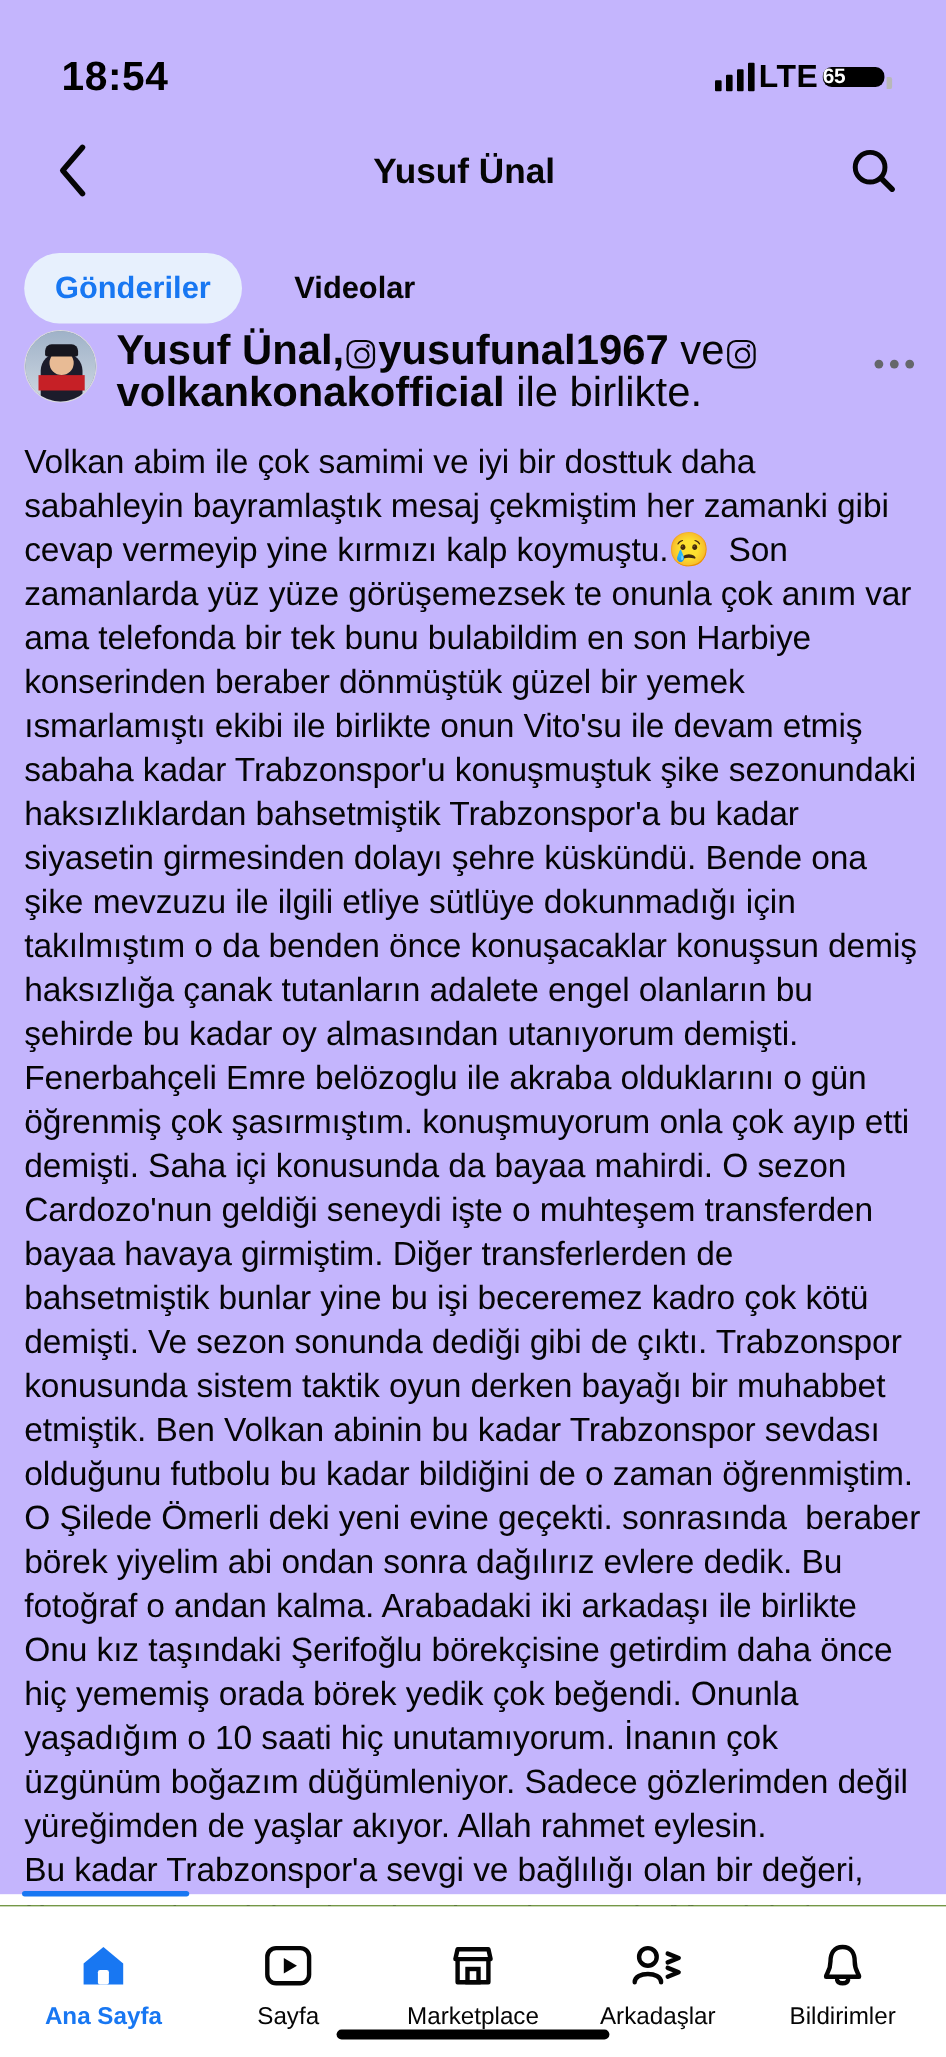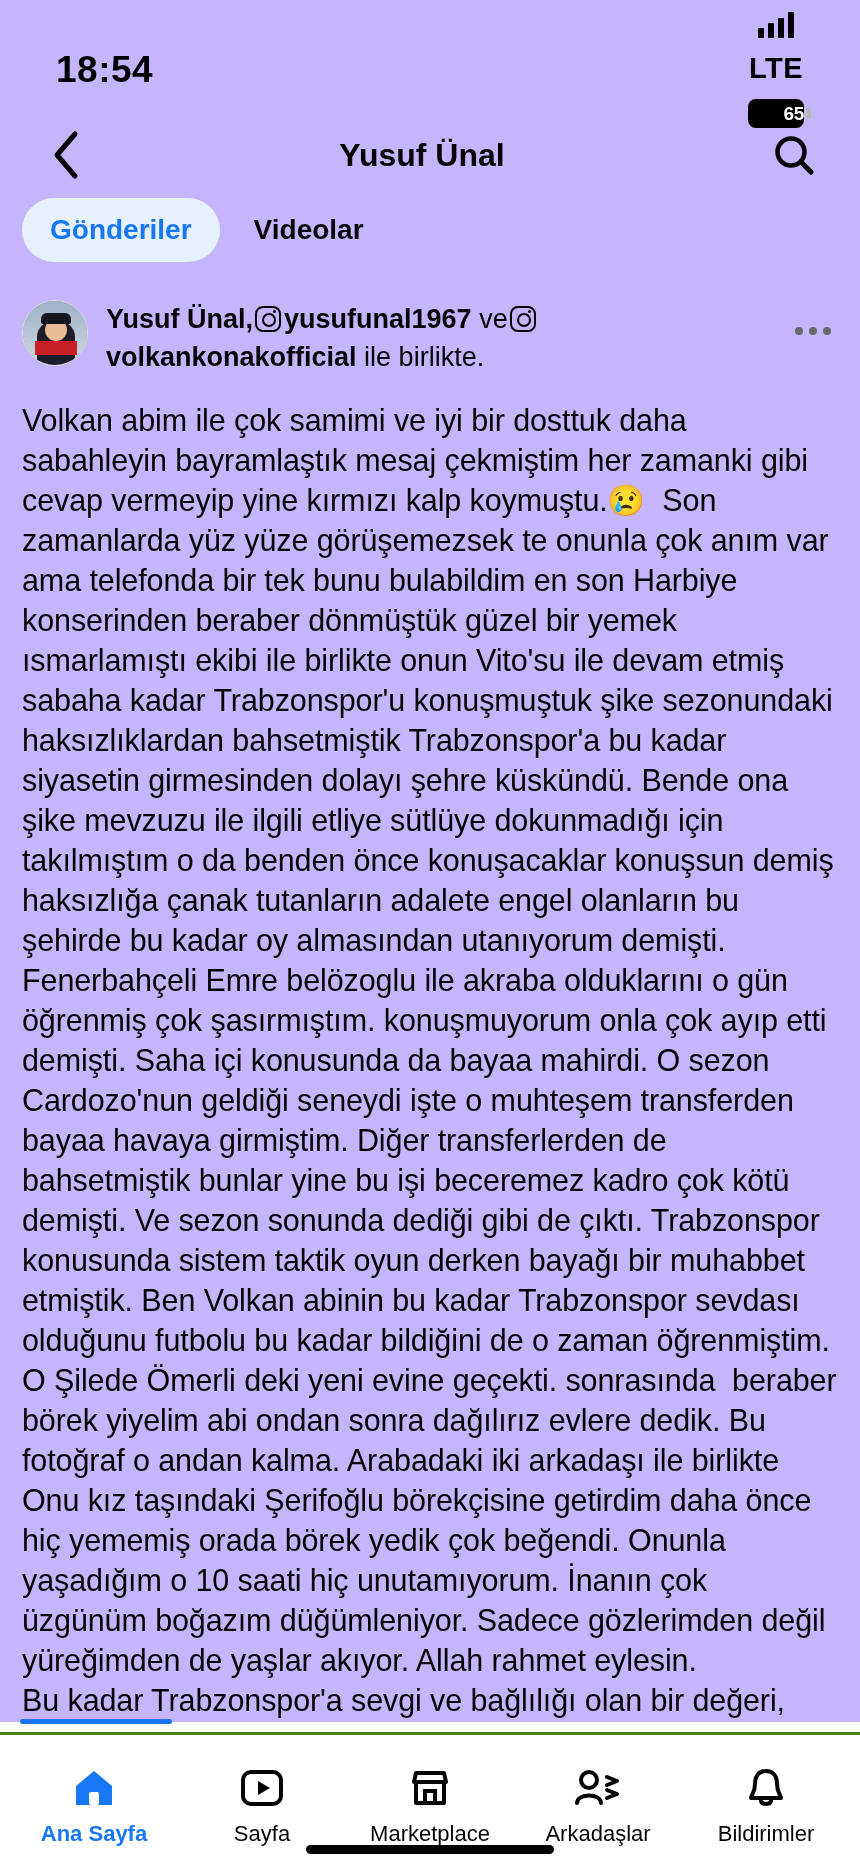--- a/index.html
+++ b/index.html
@@ -31,22 +31,21 @@
   }
   .status-time {
     font-size: 37px;
     font-weight: bold;
     letter-spacing: 0.5px;
     color: #000;
   }
   .status-right {
     display: flex;
     align-items: center;
-    gap: 14px;
-    flex-direction: column;
+    gap: 4px;
   }
   .signal-bars {
     display: flex;
     align-items: flex-end;
     gap: 4px;
     height: 26px;
   }
   .signal-bars i {
     display: block;
     width: 6px;
@@ -59,26 +58,26 @@
   .signal-bars i:nth-child(4) { height: 26px; }
   .lte-label {
     font-size: 29px;
     font-weight: 600;
     color: #000;
     letter-spacing: 0.5px;
   }
   .battery {
     position: relative;
     width: 56px;
-    height: 29px;
+    height: 18px;
     border-radius: 8px;
     background: #000;
     display: flex;
     align-items: center;
-    justify-content: flex-end;
+    justify-content: flex-start;
   }
   .battery .pct {
     color: #fff;
     font-size: 19px;
     font-weight: bold;
     letter-spacing: -0.3px;
   }
   .battery::after {
     content: "";
     position: absolute;
@@ -123,23 +122,23 @@
     display: flex;
     align-items: center;
     justify-content: center;
     cursor: pointer;
   }
 
   
   .tabs {
     flex: 0 0 96px;
     display: flex;
-    align-items: flex-start;
+    align-items: flex-end;
     padding: 0 22px;
-    gap: 6px;
+    gap: 20px;
   }
   .tab {
     padding: 16px 28px;
     border-radius: 999px;
     font-size: 28px;
     font-weight: bold;
     color: #050505;
     cursor: pointer;
     white-space: nowrap;
   }
@@ -174,21 +173,21 @@
   .avatar .person { position:absolute; left:14px; top:20px; width:38px; height:46px; background:#1c1c2b; border-radius:16px 16px 6px 6px; }
   .avatar .face { position:absolute; left:22px; top:18px; width:22px; height:22px; border-radius:50%; background:#e8bb95; }
   .avatar .hat { position:absolute; left:18px; top:12px; width:30px; height:11px; background:#16161f; border-radius:6px 6px 2px 2px; }
   .avatar .scarf { position:absolute; left:12px; top:40px; width:42px; height:14px; background:#c62026; }
   .post-head-text {
     margin-left: 18px;
     flex: 1 1 auto;
     min-width: 0;
   }
   .post-title {
-    font-size: 27px;
+    font-size: 38px;
     line-height: 38px;
     color: #050505;
   }
   .post-title b { font-weight: bold; }
   .ig-icon {
     display: inline-block;
     width: 26px;
     height: 26px;
     border: 2.6px solid #050505;
     border-radius: 8px;
@@ -281,21 +280,21 @@
     position: absolute;
     left: 20px;
     bottom: 146px;
     width: 152px;
     height: 5px;
     background: #1877f2;
     border-radius: 3px;
   }
   .bottomnav {
     flex: 0 0 138px;
-    border-top: 3px solid #4d7c0f;
+    border-top: 1px solid #4d7c0f;
     display: flex;
     align-items: center;
     justify-content: flex-start;
     padding: 6px 10px 0 10px;
     background: #fff;
   }
   .navitem {
     display: flex;
     flex-direction: column;
     align-items: center;

